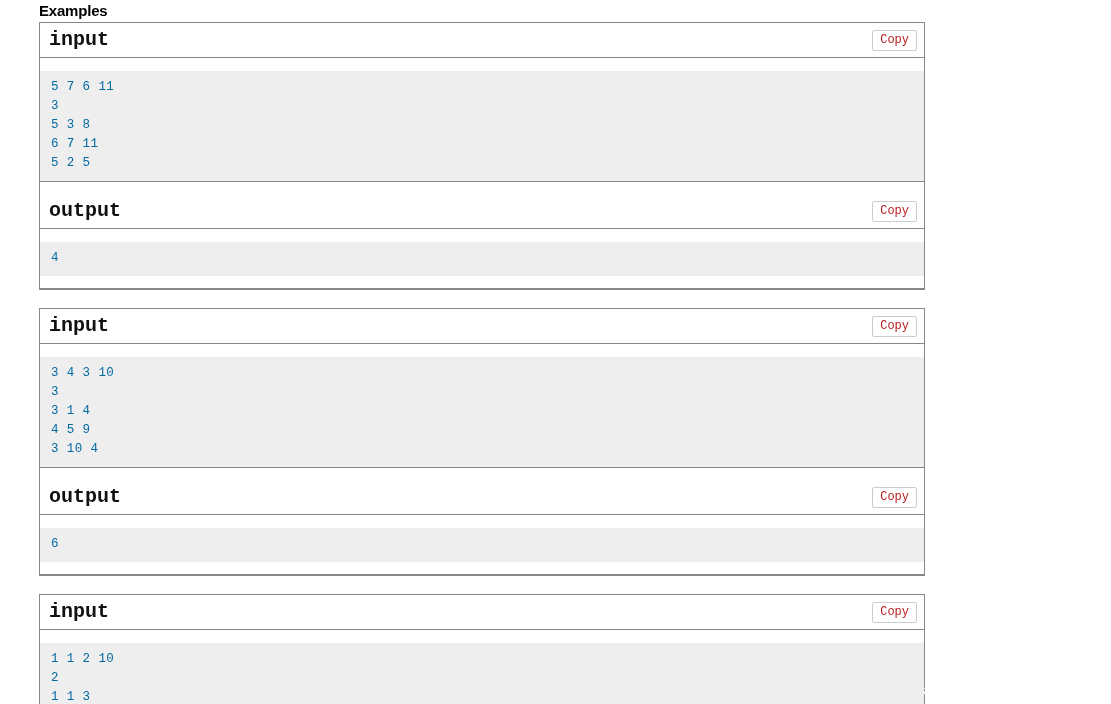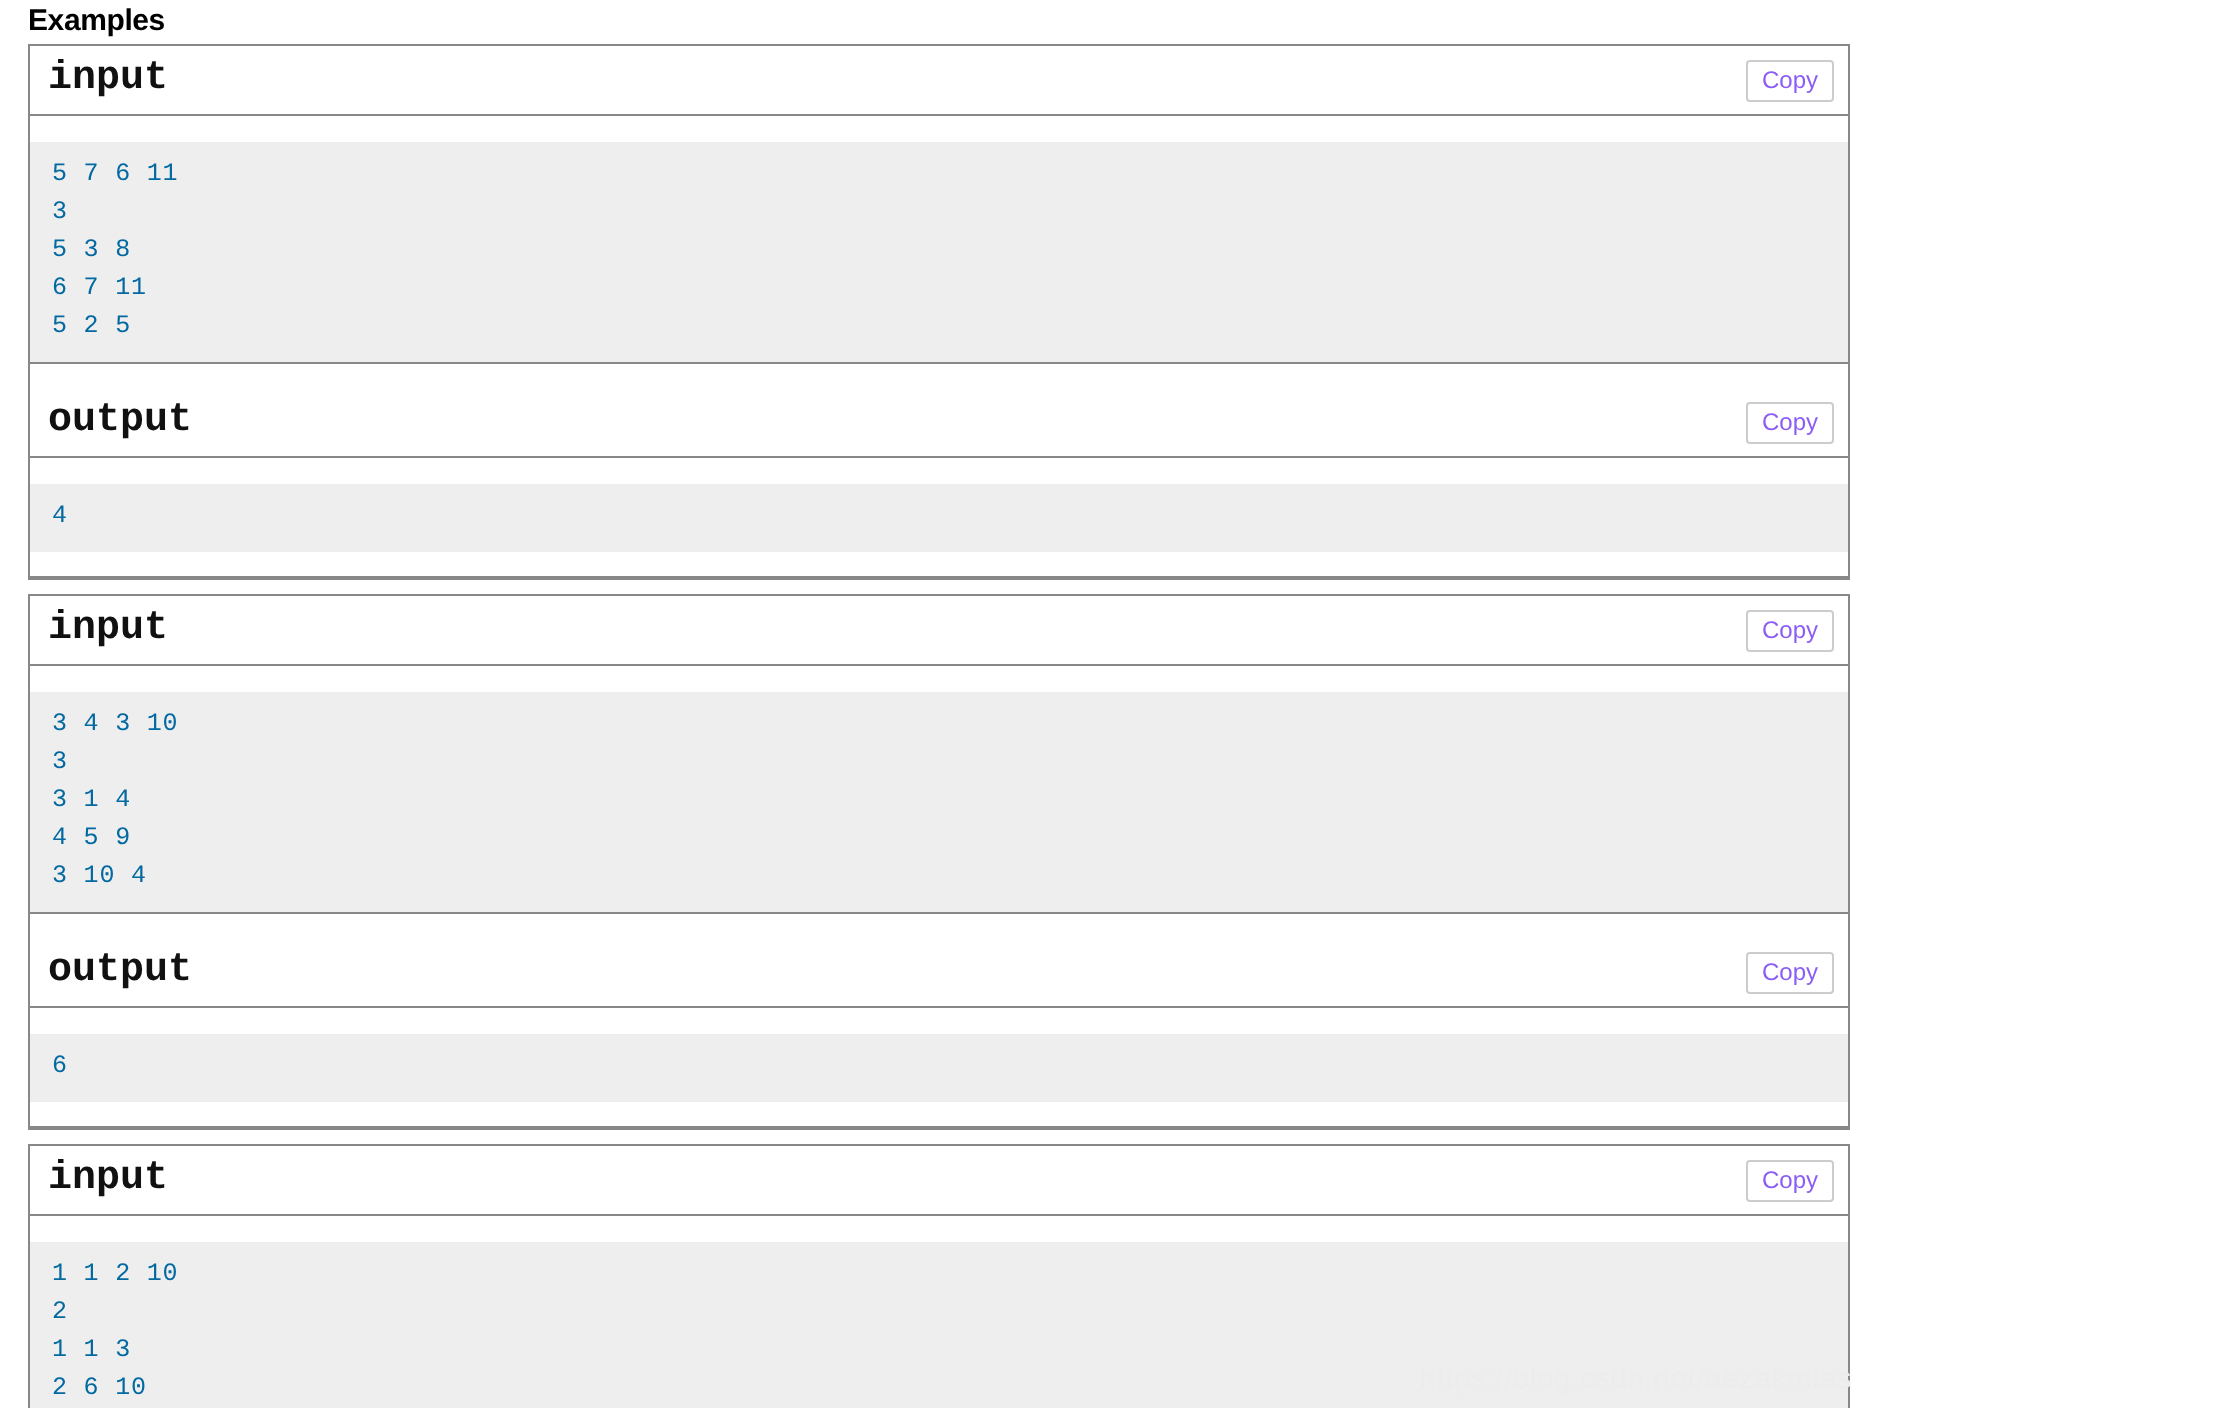--- a/index.html
+++ b/index.html
@@ -13,40 +13,41 @@
     background: #ffffff;
     font-family: "Liberation Sans", sans-serif;
     position: relative;
     overflow: hidden;
   }
 
   .page {
     position: relative;
     width: 938px;
     height: 704px;
+    padding-left: 25px;
   }
 
   .section-title {
     font-family: "Liberation Sans", sans-serif;
     font-size: 15px;
     font-weight: bold;
     color: #000000;
     padding: 2px 0 3px 14px;
     letter-spacing: -0.2px;
   }
 
   .sample-tests {
     padding: 0 13px 0 14px;
   }
 
   .sample-test {
     border: 1px solid #888888;
     border-bottom: 2px solid #888888;
     background: #ffffff;
-    margin-bottom: 7px;
+    margin-bottom: 18px;
   }
 
   .io-header {
     position: relative;
     height: 35px;
     background: #ffffff;
     border-bottom: 1px solid #888888;
     display: flex;
     align-items: center;
     padding-left: 9px;
@@ -58,23 +59,23 @@
     font-weight: bold;
     color: #111111;
     line-height: 1;
     letter-spacing: 0px;
   }
 
   .copy-btn {
     position: absolute;
     right: 7px;
     top: 7px;
-    font-family: Liberation Sans, sans-serif;
+    font-family: Liberation Mono, monospace;
     font-size: 12px;
-    color: #8b5cf6;
+    color: #b91c1c;
     background: #ffffff;
     border: 1px solid #cccccc;
     border-radius: 2px;
     padding: 3px 7px 4px 7px;
     line-height: 1;
     cursor: pointer;
   }
 
   .io-content {
     background: #eeeeee;

